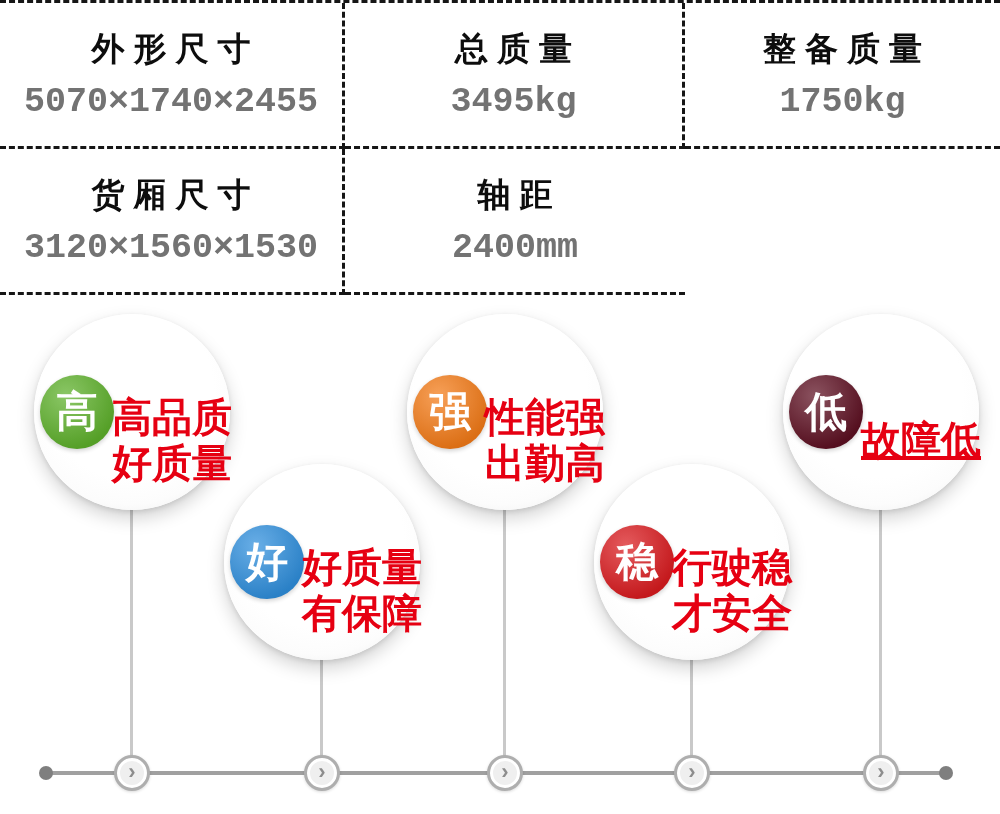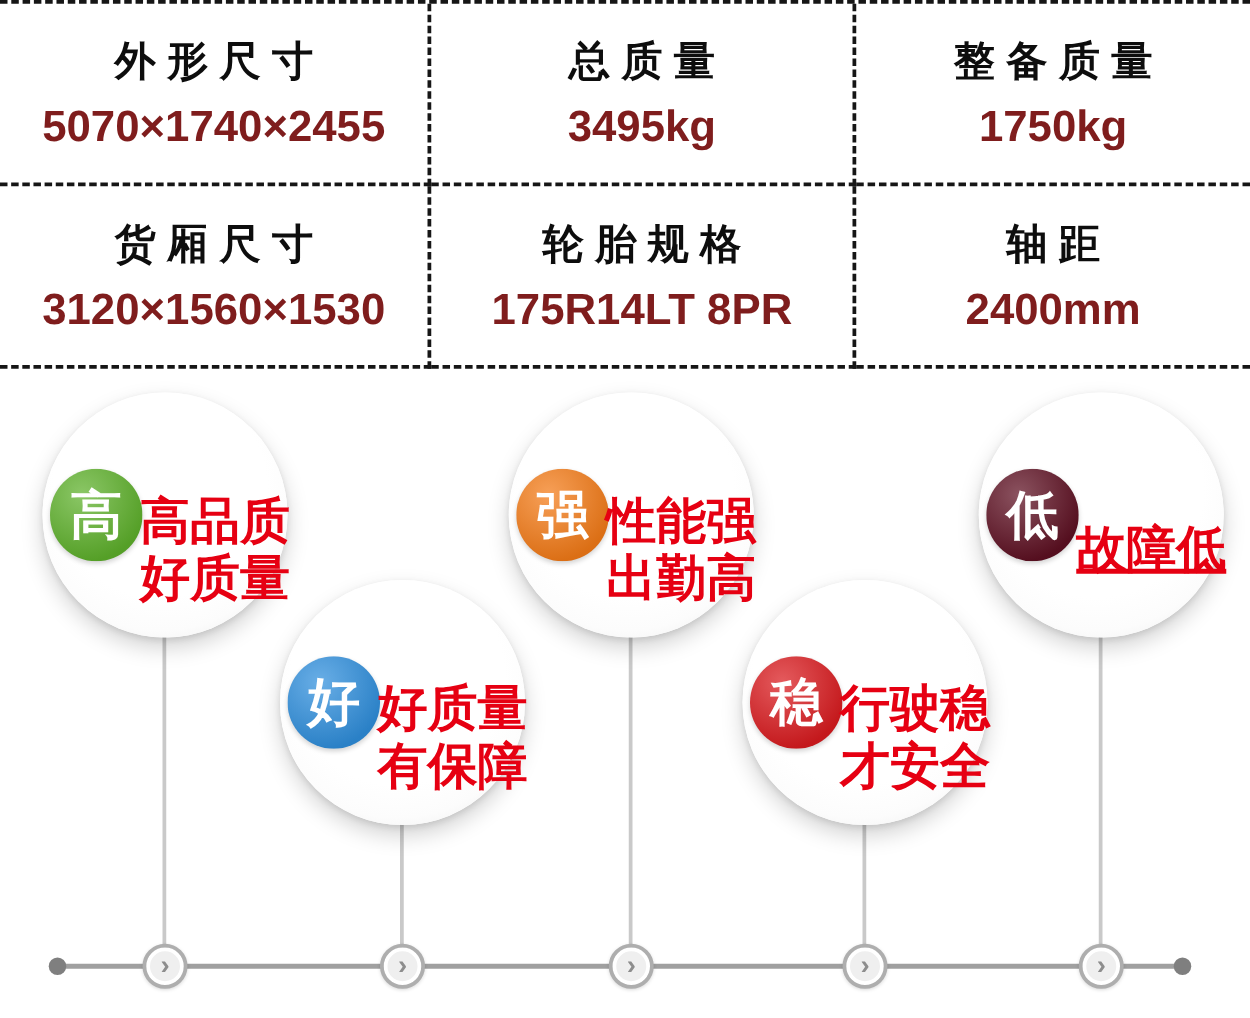--- a/index.html
+++ b/index.html
@@ -16,22 +16,22 @@
   .cell {
     height:146px; border-bottom:3px dashed #161616;
     display:flex; flex-direction:column; align-items:center; justify-content:center; gap:10px;
   }
   .cell.sep { border-right:3px dashed #161616; }
   .cell-label {
     font-size:33px; font-weight:bold; color:#0d0d0d; letter-spacing:9px; padding-left:9px;
     white-space:nowrap;
   }
   .cell-value {
-    font-family:Liberation Sans, sans-serif;
-    font-size:35px; font-weight:bold; color:#7f1d1d; white-space:nowrap;
+    font-family:Liberation Mono, monospace;
+    font-size:35px; font-weight:bold; color:#737373; white-space:nowrap;
   }
 
   
   .conn { position:absolute; width:3px; background:#c9c9c9; }
   .conn0 { left:130px; top:500px; height:275px; }
   .conn1 { left:320px; top:650px; height:125px; }
   .conn2 { left:503px; top:500px; height:275px; }
   .conn3 { left:690px; top:650px; height:125px; }
   .conn4 { left:879px; top:500px; height:275px; }
 
@@ -86,24 +86,20 @@
       <div class="cell-label">总质量</div>
       <div class="cell-value">3495kg</div>
     </div>
     <div class="cell">
       <div class="cell-label">整备质量</div>
       <div class="cell-value">1750kg</div>
     </div>
     <div class="cell sep">
       <div class="cell-label">货厢尺寸</div>
       <div class="cell-value">3120×1560×1530</div>
-    </div>
-    <div class="cell sep">
-      <div class="cell-label">轮胎规格</div>
-      <div class="cell-value">175R14LT 8PR</div>
     </div>
     <div class="cell">
       <div class="cell-label">轴距</div>
       <div class="cell-value">2400mm</div>
     </div>
   </div>
 
   <div class="conn conn0"></div>
   <div class="conn conn1"></div>
   <div class="conn conn2"></div>

